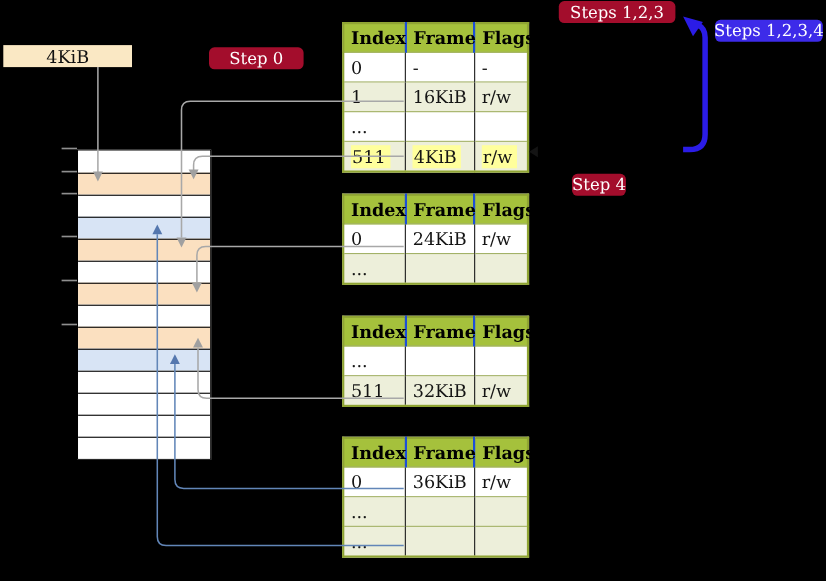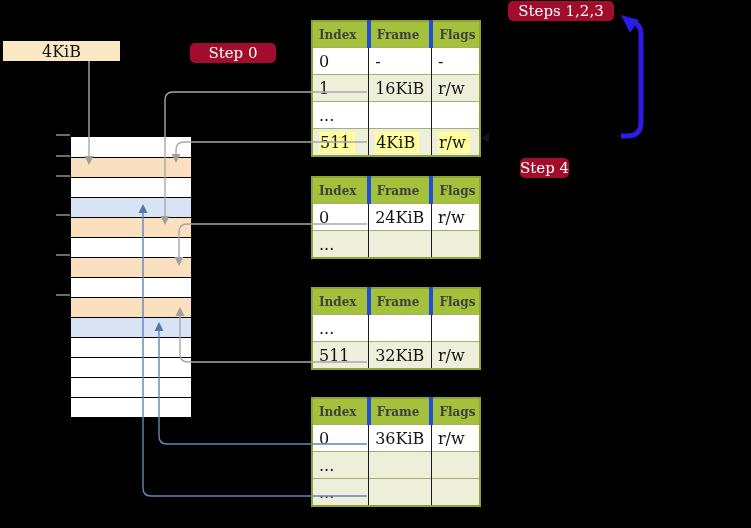--- a/index.html
+++ b/index.html
@@ -28,23 +28,23 @@
   .badge.red{background:var(--badge-red);}
   .badge.blue{background:var(--badge-blue);}
   #badge-step0{left:190px;top:43px;width:86px;}
   #badge-steps123{left:508px;top:1px;width:106px;}
   #badge-steps1234{left:650px;top:18px;width:98px;}
   #badge-step4{left:520px;top:158px;width:49px;}
 
   
   table.ptable{position:absolute;left:311px;width:170px;border-collapse:collapse;
     table-layout:fixed;border:2px solid var(--table-border-olive);background:#fff;}
-  table.ptable th{background:var(--table-header-green);color:#404040;font-size:12px;
+  table.ptable th{background:var(--table-header-green);color:#000000;font-size:16px;
     font-weight:bold;text-align:left;padding:0 0 0 6px;height:25px;}
-  table.ptable th + th{border-left:4px solid #1d4ed8;}
+  table.ptable th + th{border-left:2px solid #1d4ed8;}
   table.ptable td{font-size:16px;color:#141414;padding:0 0 0 6px;height:26px;
     border-top:1px solid #A3B267;}
   table.ptable td + td{border-left:1px solid #1B1B1B;}
   table.ptable col.c-index{width:56px;}
   table.ptable col.c-frame{width:62px;}
   table.ptable col.c-flags{width:48px;}
   table.ptable tr.shaded td{background:var(--row-shade-green);}
   table.ptable tr.highlighted .cv{background:var(--highlight-yellow);padding:1px 4px 1px 1px;}
   #ptable-1{top:20px;}
   #ptable-2{top:176px;}
@@ -64,20 +64,21 @@
 </style>
 </head>
 <body>
 
 <div class="canvas">
 
   <div class="wheat-label">4KiB</div>
 
   <div class="badge red" id="badge-step0">Step 0</div>
   <div class="badge red" id="badge-steps123">Steps 1,2,3</div>
+  <div class="badge blue" id="badge-steps1234">Steps 1,2,3,4</div>
   <div class="badge red" id="badge-step4">Step 4</div>
 
   <div class="memcol">
       <div class="mem-row white"></div>
       <div class="mem-row peach"></div>
       <div class="mem-row white"></div>
       <div class="mem-row blue"></div>
       <div class="mem-row peach"></div>
       <div class="mem-row white"></div>
       <div class="mem-row peach"></div>

